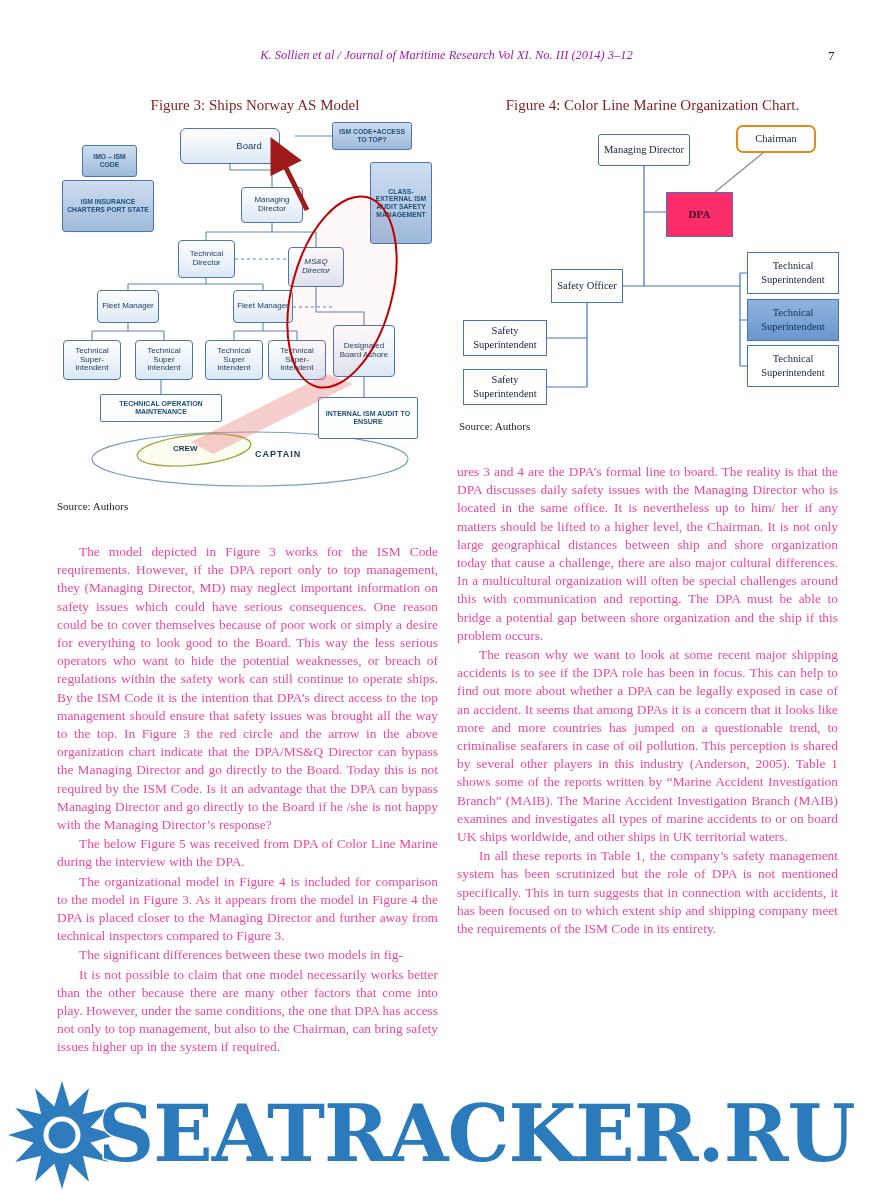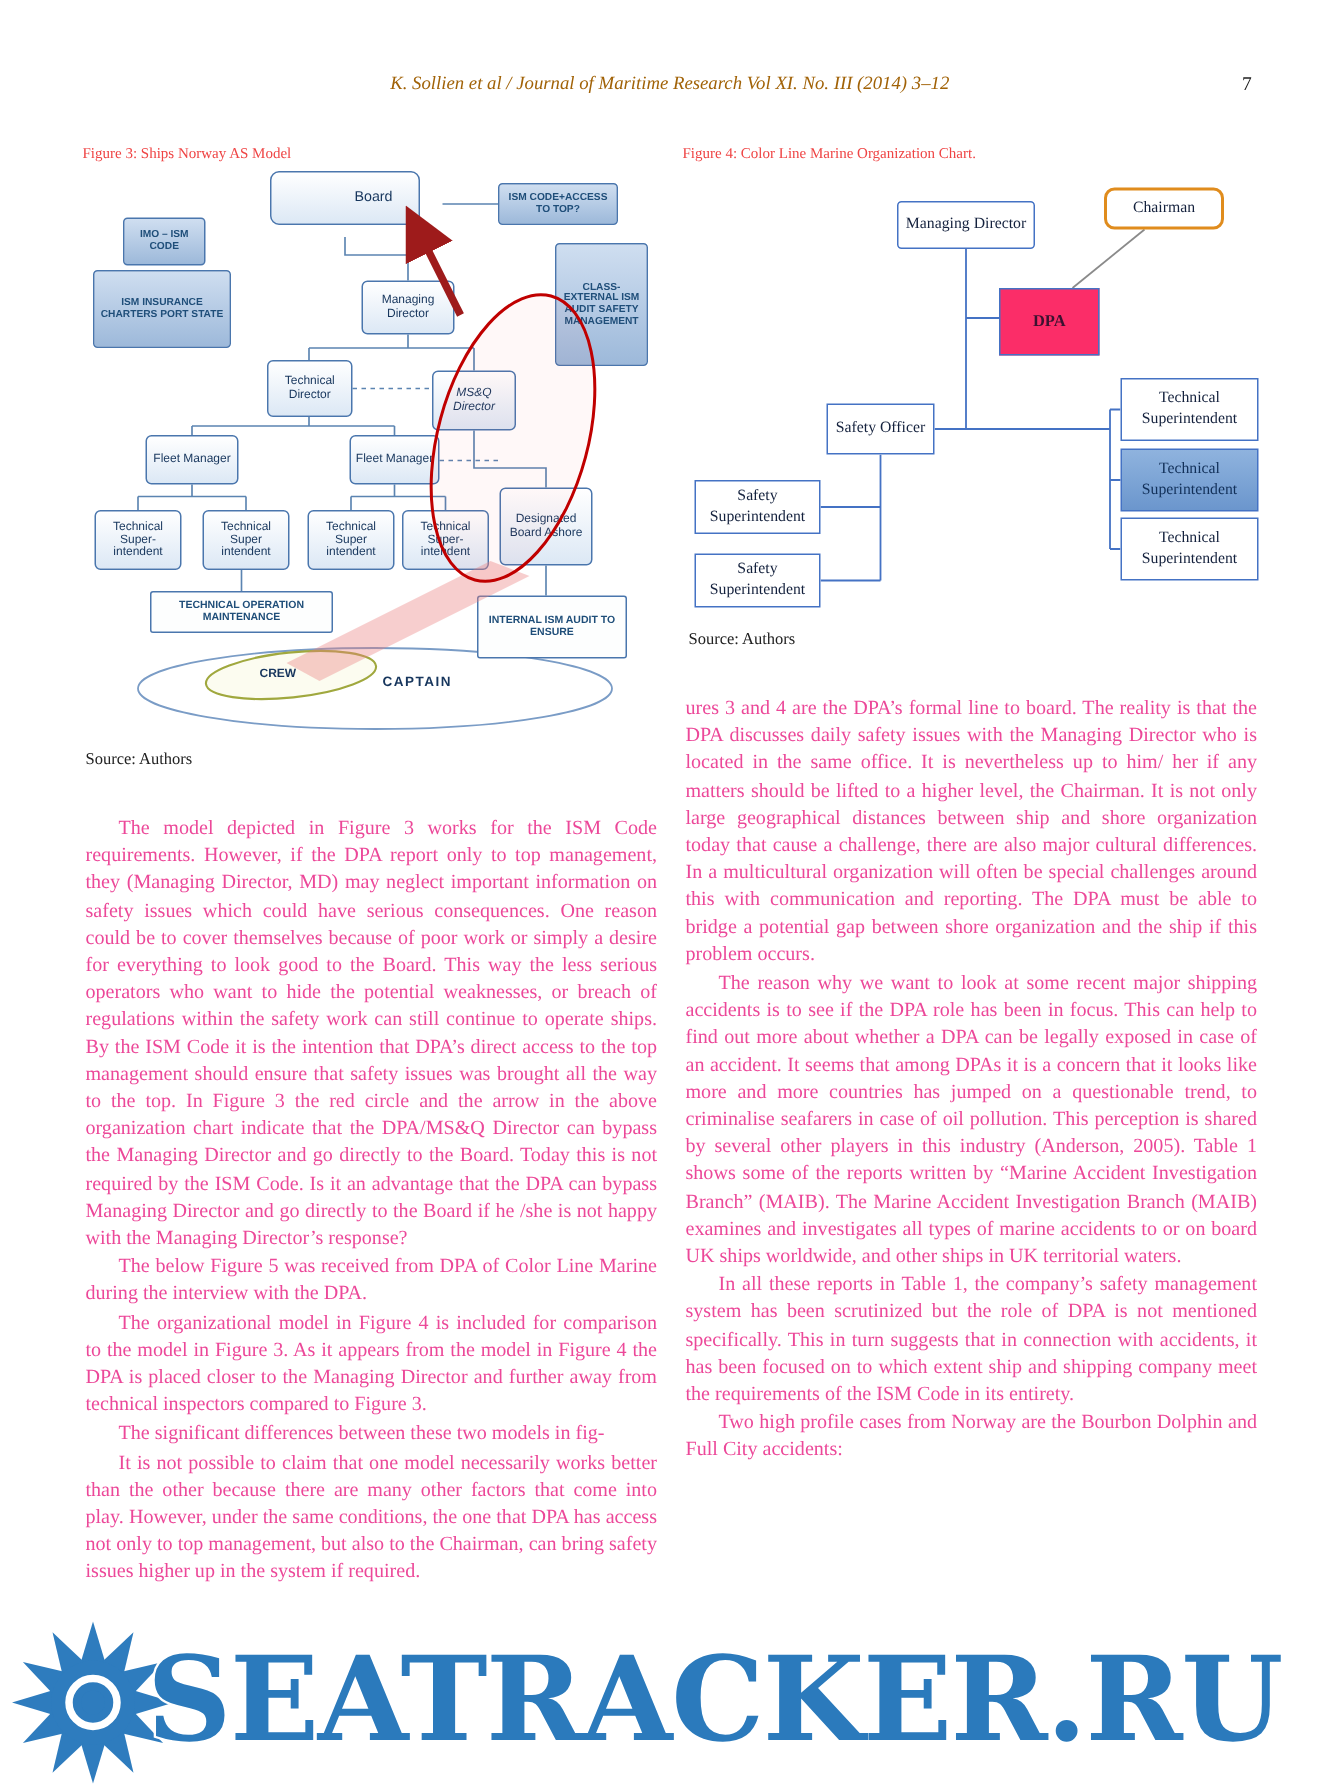--- a/index.html
+++ b/index.html
@@ -4,25 +4,25 @@
 <style>
   html,body{margin:0;padding:0;}
   body{
     width:893px;height:1191px;position:relative;background:#ffffff;
     font-family:"Liberation Serif", serif;color:#1a1a1a;overflow:hidden;
   }
   .abs{position:absolute;}
   
   .header-citation{
     top:48px;left:0;right:0;text-align:center;font-style:italic;
-    font-size:12.5px;color:#a16207;
+    font-size:12.5px;color:#a21caf;
   }
   .page-number{top:48px;left:828px;font-size:13px;}
   
-  .fig-caption{font-size:10px;color:#ef4444;}
+  .fig-caption{font-size:15px;text-align:center;color:#7f1d1d;}
   .fig-source{font-size:11px;color:#222;}
   
   .fig-canvas{position:absolute;}
   .fig-canvas svg{position:absolute;left:0;top:0;pointer-events:none;}
   
   .f3box{
     position:absolute;border:1.2px solid #4a76ad;border-radius:4px;
     background:linear-gradient(#ffffff,#dce8f5);
     color:#17365d;font-family:"Liberation Sans",sans-serif;
     font-size:8px;line-height:1.12;display:flex;align-items:center;justify-content:center;
@@ -90,21 +90,21 @@
     <path d="M180 147 H233 M238 195 H278" stroke="#5b84b1" stroke-width="1" stroke-dasharray="3,3" fill="none"></path>
     <ellipse cx="195" cy="347" rx="158" ry="27" fill="none" stroke="#7a9cc6" stroke-width="1.2"></ellipse>
     <ellipse cx="139" cy="338" rx="57" ry="15" fill="rgba(250,250,232,0.65)" stroke="#a0a83e" stroke-width="1.4" transform="rotate(-6 139 338)"></ellipse>
   </svg>
 
   <div class="f3box side" style="left:27px;top:33px;width:55px;height:32px;">IMO – ISM CODE</div>
   <div class="f3box side" style="left:7px;top:68px;width:92px;height:52px;">ISM INSURANCE CHARTERS PORT STATE</div>
   <div class="f3box side" style="left:277px;top:10px;width:80px;height:28px;">ISM CODE+ACCESS TO TOP?</div>
   <div class="f3box side" style="left:315px;top:50px;width:62px;height:82px;">CLASS- EXTERNAL ISM AUDIT SAFETY MANAGEMENT</div>
 
-  <div class="f3box board" style="left:125px;top:2px;width:100px;height:36px;padding-left:39px;">Board</div>
+  <div class="f3box board" style="left:125px;top:16px;width:100px;height:36px;padding-left:39px;">Board</div>
   <div class="f3box" style="left:186px;top:75px;width:62px;height:36px;">Managing Director</div>
   <div class="f3box" style="left:123px;top:128px;width:57px;height:38px;">Technical Director</div>
   <div class="f3box" style="left:233px;top:135px;width:56px;height:40px;font-style:italic;">MS&amp;Q Director</div>
   <div class="f3box" style="left:42px;top:178px;width:62px;height:33px;">Fleet Manager</div>
   <div class="f3box" style="left:178px;top:178px;width:60px;height:33px;">Fleet Manager</div>
   <div class="f3box" style="left:8px;top:228px;width:58px;height:40px;">Technical Super- intendent</div>
   <div class="f3box" style="left:80px;top:228px;width:58px;height:40px;">Technical Super intendent</div>
   <div class="f3box" style="left:150px;top:228px;width:58px;height:40px;">Technical Super intendent</div>
   <div class="f3box" style="left:213px;top:228px;width:58px;height:40px;">Technical Super- intendent</div>
   <div class="f3box" style="left:278px;top:213px;width:62px;height:52px;">Designated Board Ashore</div>
@@ -153,21 +153,20 @@
   <p class="indent">The below Figure 5 was received from DPA of Color Line Marine during the interview with the DPA.</p>
   <p class="indent">The organizational model in Figure 4 is included for comparison to the model in Figure 3. As it appears from the model in Figure 4 the DPA is placed closer to the Managing Director and further away from technical inspectors compared to Figure 3.</p>
   <p class="indent">The significant differences between these two models in fig-</p>
   <p class="indent">It is not possible to claim that one model necessarily works better than the other because there are many other factors that come into play. However, under the same conditions, the one that DPA has access not only to top management, but also to the Chairman, can bring safety issues higher up in the system if required.</p>
 </div>
 
 <div class="col" style="left:457px;top:463px;width:381px;">
   <p>ures 3 and 4 are the DPA’s formal line to board. The reality is that the DPA discusses daily safety issues with the Managing Director who is located in the same office. It is nevertheless up to him/ her if any matters should be lifted to a higher level, the Chairman. It is not only large geographical distances between ship and shore organization today that cause a challenge, there are also major cultural differences. In a multicultural organization will often be special challenges around this with communication and reporting. The DPA must be able to bridge a potential gap between shore organization and the ship if this problem occurs.</p>
   <p class="indent">The reason why we want to look at some recent major shipping accidents is to see if the DPA role has been in focus. This can help to find out more about whether a DPA can be legally exposed in case of an accident. It seems that among DPAs it is a concern that it looks like more and more countries has jumped on a questionable trend, to criminalise seafarers in case of oil pollution. This perception is shared by several other players in this industry (Anderson, 2005). Table 1 shows some of the reports written by “Marine Accident Investigation Branch” (MAIB). The Marine Accident Investigation Branch (MAIB) examines and investigates all types of marine accidents to or on board UK ships worldwide, and other ships in UK territorial waters.</p>
   <p class="indent">In all these reports in Table 1, the company’s safety management system has been scrutinized but the role of DPA is not mentioned specifically. This in turn suggests that in connection with accidents, it has been focused on to which extent ship and shipping company meet the requirements of the ISM Code in its entirety.</p>
-  <p class="indent">Two high profile cases from Norway are the Bourbon Dolphin and Full City accidents:</p>
 </div>
 
 <div class="watermark">
   <svg class="watermark-star" width="120" height="120" viewBox="-60 -60 120 120">
     <g fill="#2e7cbe">
       <polygon points="0,-54 9,-24 -9,-24"></polygon>
       <polygon points="0,-54 9,-24 -9,-24" transform="rotate(30)"></polygon>
       <polygon points="0,-54 9,-24 -9,-24" transform="rotate(60)"></polygon>
       <polygon points="0,-54 9,-24 -9,-24" transform="rotate(90)"></polygon>
       <polygon points="0,-54 9,-24 -9,-24" transform="rotate(120)"></polygon>

